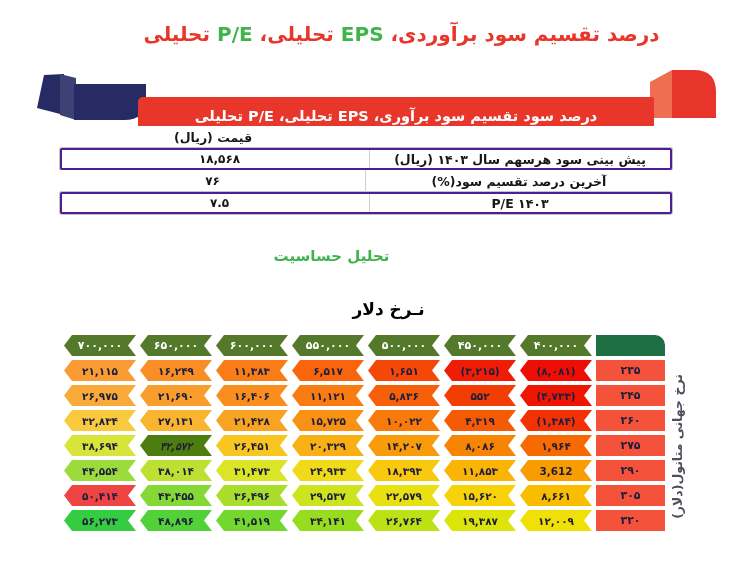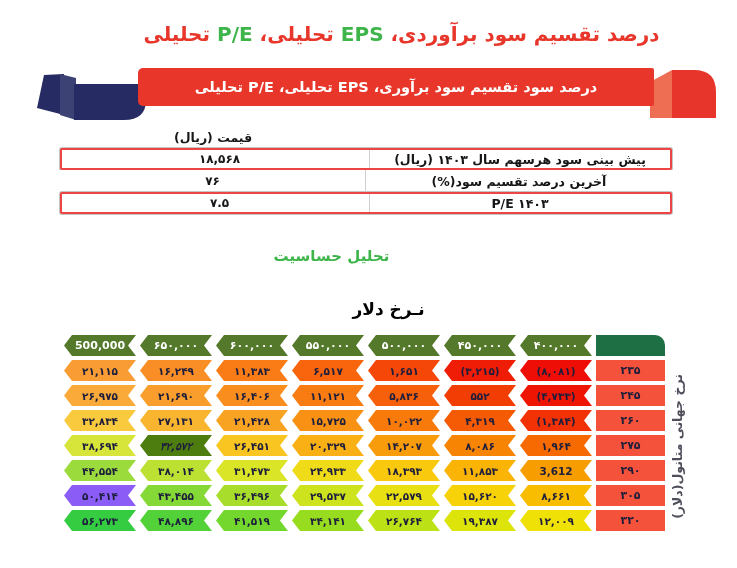--- a/index.html
+++ b/index.html
@@ -13,28 +13,28 @@
        font-family:"DejaVu Sans",sans-serif;}
   .page{position:absolute;inset:0;}
 
   
   .page-title{position:absolute;top:22px;left:0;width:737px;text-align:center;
     padding-left:66px;font-size:20px;font-weight:bold;direction:rtl;}
   .c-red{color:var(--red);} .c-green{color:var(--green);}
 
   
   .banner-deco{position:absolute;left:0;top:62px;width:737px;height:70px;}
-  .banner{position:absolute;left:138px;top:68px;width:516px;height:38px;
+  .banner{position:absolute;left:138px;top:97px;width:516px;height:38px;
     background:var(--red);border-radius:5px 2px 2px 5px;color:#fff;
     font-size:14.5px;font-weight:bold;text-align:center;line-height:38px;direction:rtl;}
 
   
   .info-table{position:absolute;left:60px;top:126px;width:612px;}
   .irow{display:flex;height:22px;background:#fff;}
-  .irow.boxed{border:2px solid #ef4444;box-shadow:0 0 0 1px #c4c4c4;border-radius:2px;padding-left:8px;}
+  .irow.boxed{border:2px solid #4c1d95;box-shadow:0 0 0 1px #c4c4c4;border-radius:2px;padding-left:8px;}
   .icell{width:50%;display:flex;align-items:center;justify-content:center;
     font-weight:bold;color:var(--ink);}
   .icell.val{font-size:12px;border-right:1px solid #cfcfcf;}
   .icell.lbl{font-size:12.5px;direction:rtl;}
 
   
   .sens-heading{position:absolute;top:247px;left:0;width:737px;text-align:center;
     transform:translateX(-37px);color:var(--green);font-size:15px;font-weight:bold;direction:rtl;}
   .dollar-title{position:absolute;top:299px;left:0;width:737px;text-align:center;
     padding-left:40px;color:#000;font-size:17px;font-weight:bold;direction:rtl;}
@@ -89,21 +89,21 @@
       <div class="icell val">۷.۵</div>
       <div class="icell lbl">P/E ۱۴۰۳</div>
     </div>
   </div>
 
   <h2 class="sens-heading">تحلیل حساسیت</h2>
   <h3 class="dollar-title">نـرخ دلار</h3>
 
   <div class="sens-table">
     <div class="srow">
-      <div class="cell chev hcell">500,000</div>
+      <div class="cell chev hcell">۷۰۰,۰۰۰</div>
       <div class="cell chev hcell">۶۵۰,۰۰۰</div>
       <div class="cell chev hcell">۶۰۰,۰۰۰</div>
       <div class="cell chev hcell">۵۵۰,۰۰۰</div>
       <div class="cell chev hcell">۵۰۰,۰۰۰</div>
       <div class="cell chev hcell">۴۵۰,۰۰۰</div>
       <div class="cell chev hcell">۴۰۰,۰۰۰</div>
       <div class="cell corner"></div>
     </div>
     <div id="sens-rows">
         <div class="srow">
@@ -150,21 +150,21 @@
           <div class="cell chev" dir="rtl" style="background: rgb(155, 220, 60);">۴۴,۵۵۴</div>
           <div class="cell chev" dir="rtl" style="background: rgb(188, 225, 51);">۳۸,۰۱۴</div>
           <div class="cell chev" dir="rtl" style="background: rgb(219, 229, 39);">۳۱,۴۷۳</div>
           <div class="cell chev" dir="rtl" style="background: rgb(240, 219, 25);">۲۴,۹۳۳</div>
           <div class="cell chev" dir="rtl" style="background: rgb(249, 201, 13);">۱۸,۳۹۳</div>
           <div class="cell chev" dir="rtl" style="background: rgb(249, 180, 5);">۱۱,۸۵۳</div>
           <div class="cell chev" dir="rtl" style="background: rgb(248, 157, 0);">3,612</div>
           <div class="cell idcell">۲۹۰</div>
         </div>
         <div class="srow">
-          <div class="cell chev" dir="rtl" style="background: #8b5cf6;">۵۰,۴۱۴</div>
+          <div class="cell chev" dir="rtl" style="background: #ef4444;">۵۰,۴۱۴</div>
           <div class="cell chev" dir="rtl" style="background: rgb(133, 217, 54);">۴۳,۴۵۵</div>
           <div class="cell chev" dir="rtl" style="background: rgb(168, 222, 43);">۳۶,۴۹۶</div>
           <div class="cell chev" dir="rtl" style="background: rgb(204, 227, 30);">۲۹,۵۳۷</div>
           <div class="cell chev" dir="rtl" style="background: rgb(232, 224, 18);">۲۲,۵۷۹</div>
           <div class="cell chev" dir="rtl" style="background: rgb(247, 210, 8);">۱۵,۶۲۰</div>
           <div class="cell chev" dir="rtl" style="background: rgb(249, 189, 0);">۸,۶۶۱</div>
           <div class="cell idcell">۳۰۵</div>
         </div>
         <div class="srow">
           <div class="cell chev" dir="rtl" style="background: rgb(53, 204, 66);">۵۶,۲۷۳</div>

